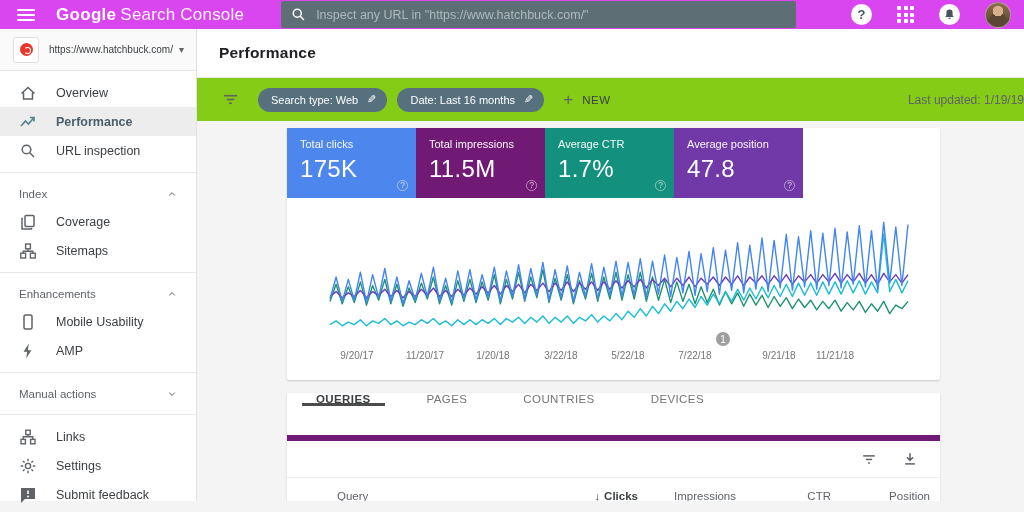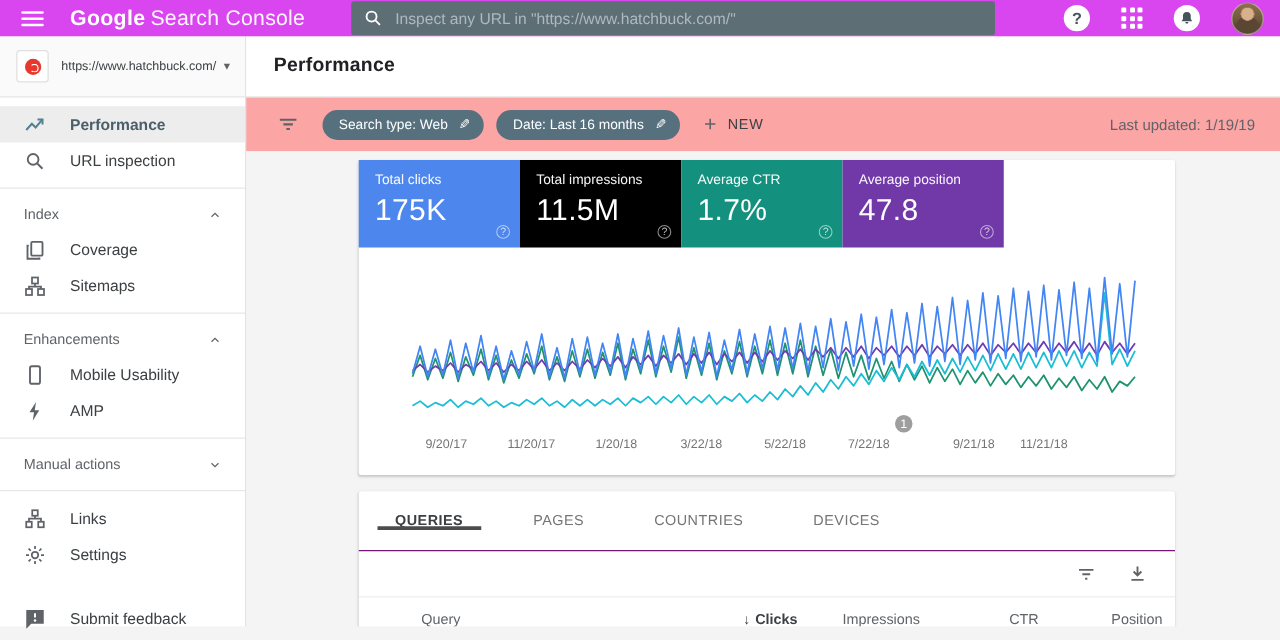--- a/index.html
+++ b/index.html
@@ -56,54 +56,54 @@
     color:#5f6368; cursor:pointer; }
   .nav-section .chev { margin-left:auto; color:#5f6368; }
   .feedback-item { margin-top:auto; margin-bottom:-8px; }
 
   
   .main { flex:1; min-width:0; display:flex; flex-direction:column; }
   .page-header { height:49px; background:#fff; border-bottom:1px solid #e6e6e6;
     display:flex; align-items:center; padding-left:22px; }
   .page-title { font-size:15.5px; font-weight:bold; color:#202124; letter-spacing:.2px; }
 
-  .filter-bar { height:43px; background:#fca5a5; display:flex; align-items:center; padding-left:25px; }
+  .filter-bar { height:43px; background:#84cc16; display:flex; align-items:center; padding-left:25px; }
   .funnel { color:#5f6368; cursor:pointer; }
   .chip { height:24px; margin-left:19px; background:#56707e; border-radius:12px; color:#fff;
     display:flex; align-items:center; font-size:11px; padding:0 11px 0 13px; cursor:pointer; white-space:nowrap; }
   .chip + .chip { margin-left:10px; }
   .chip .pencil { margin-left:9px; font-size:11px; transform:scaleX(-1); display:inline-block; }
   .new-btn { margin-left:19px; display:flex; align-items:center; cursor:pointer; }
   .new-btn .plus { font-size:17px; color:#5f6368; font-weight:normal; }
   .new-btn .nlabel { margin-left:9px; font-size:11.5px; color:#3c4043; letter-spacing:.6px; }
-  .last-updated { margin-left:auto; margin-right:20px; font-size:12px; color:#5f6368; }
+  .last-updated { margin-left:auto; font-size:12px; color:#5f6368; }
 
   .content { flex:1; background:#f4f4f4; padding:7px 0 0 90px; overflow:hidden; }
   .panel { width:653px; background:#fff; border-radius:2px; box-shadow:0 1px 2px rgba(0,0,0,.18); }
 
   
   .metrics { display:flex; }
   .metric-card { width:129px; height:70px; padding:10px 0 0 13px; position:relative; color:#fff; cursor:pointer; }
-  .m0 { background:#4d86ec; } .m1 { background:#000000; } .m2 { background:#13917e; } .m3 { background:#7138a8; }
+  .m0 { background:#4d86ec; } .m1 { background:#701a75; } .m2 { background:#13917e; } .m3 { background:#7138a8; }
   .metric-label { font-size:11px; opacity:.96; }
   .metric-value { font-size:24px; margin-top:5px; letter-spacing:.3px; }
   .metric-help { position:absolute; right:7px; bottom:6px; width:13px; height:13px; border-radius:50%;
     border:1px solid rgba(255,255,255,.55); color:rgba(255,255,255,.75); font-size:10px; line-height:12px;
     text-align:center; transform:scale(.85); }
 
   
   .chart-region { position:relative; height:182px; }
   #chart-svg { position:absolute; left:43px; top:18px; width:578px; height:122px; overflow:visible; }
   .x-label { position:absolute; top:152px; transform:translateX(-50%); font-size:10px; color:#757575; white-space:nowrap; }
   .chart-marker { position:absolute; left:429px; top:134px; width:14px; height:14px; border-radius:50%;
     background:#9e9e9e; color:#fff; font-size:10px; display:flex; align-items:center; justify-content:center; cursor:pointer; }
 
   
   .panel2 { margin-top:13px; height:160px; }
-  .tabs { height:48px; display:flex; align-items:center; border-bottom:1px solid #701a75; padding-left:1px; }
+  .tabs { height:48px; display:flex; align-items:flex-start; border-bottom:6px solid #701a75; padding-left:1px; }
   .tab { padding:0 28px; display:flex; align-items:center; font-size:11.5px; letter-spacing:.4px;
     color:#757575; cursor:pointer; position:relative; white-space:nowrap; }
   .tab.active { color:#3c4043; font-weight:bold; }
   .tab.active::after { content:''; position:absolute; left:14px; right:14px; bottom:-1px; height:3px; background:#4c4c4c; }
   .table-toolbar { height:37px; display:flex; align-items:center; justify-content:flex-end; gap:25px;
     padding-right:22px; border-bottom:1px solid #ededed; color:#5f6368; }
   .tool-icon { cursor:pointer; display:flex; }
   .table-header { display:grid; grid-template-columns:1fr 95px 98px 95px 99px; padding:12px 10px 0 22px;
     font-size:11.5px; color:#5f6368; }
   .th { text-align:right; cursor:pointer; white-space:nowrap; }
@@ -157,20 +157,26 @@
 
   <div class="sidebar">
     <div class="prop-select">
       <div class="favicon-box">
           <div class="favicon-dot"></div>
         </div>
       <span class="prop-url">https://www.hatchbuck.com/</span>
       <span class="prop-caret">▾</span>
     </div>
     <div class="nav">
+      <div class="nav-item">
+        <svg class="nicon" viewBox="0 0 18 18" fill="none" stroke="currentColor" stroke-width="1.5">
+            <path d="M2.5 9.5 9 3.5l6.5 6M4.5 8.5V15h9V8.5"></path>
+          </svg>
+        <span>Overview</span>
+      </div>
       <div class="nav-item selected">
         <svg class="nicon" viewBox="0 0 18 18" fill="none" stroke="currentColor" stroke-width="1.6">
             <polyline points="2,13 6.5,8 9.5,11 15,4.5"></polyline>
             <polyline points="11,4.5 15,4.5 15,8.5"></polyline>
           </svg>
         <span>Performance</span>
       </div>
       <div class="nav-item">
         <svg class="nicon" viewBox="0 0 18 18" fill="none" stroke="currentColor" stroke-width="1.5">
             <circle cx="7.5" cy="7.5" r="4.3"></circle>

